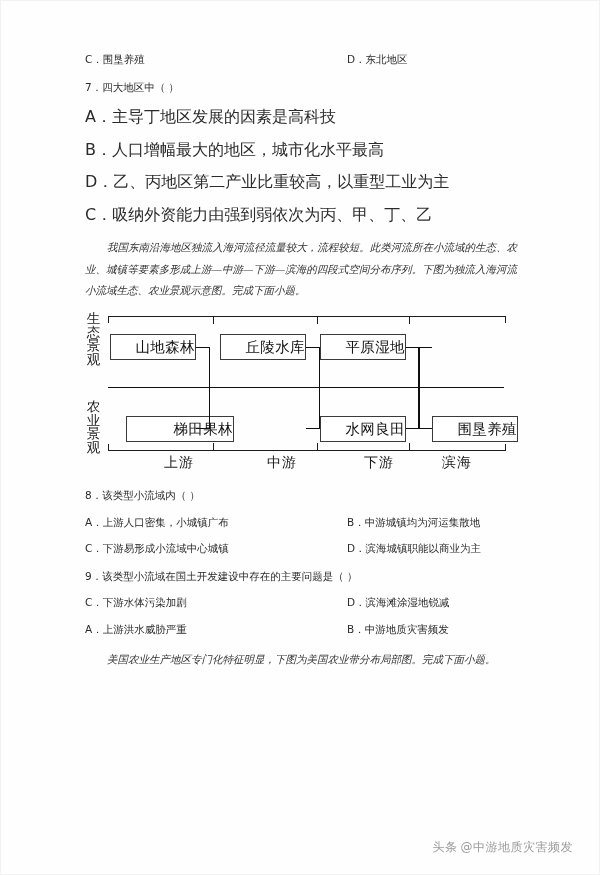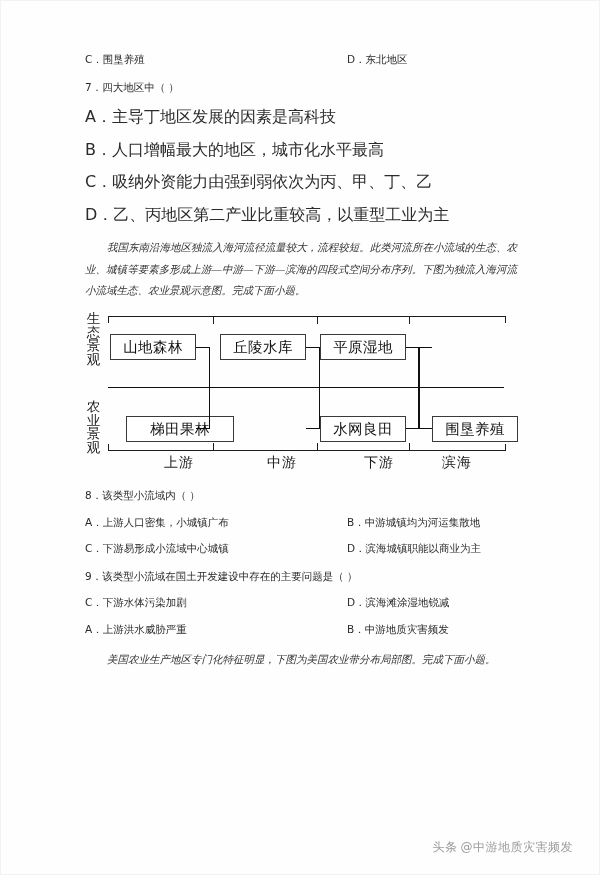--- a/index.html
+++ b/index.html
@@ -129,21 +129,21 @@
   }
 
   .box {
     position: absolute;
     height: 26px;
     line-height: 25px;
     border: 1.3px solid #3a3a3a;
     background: #fff;
     font-size: 14.5px;
     color: #111;
-    text-align: center;
+    text-align: right;
     box-sizing: border-box;
     white-space: nowrap;
     letter-spacing: 0.4px;
   }
   .box.top { top: 26px; }
   .box.bot { top: 108px; }
 
   
   .conn {
     position: absolute;
@@ -197,22 +197,22 @@
   <div class="content">
 
     <div class="optrow">
       <span class="optC">C．围垦养殖</span>
       <span class="optD">D．东北地区</span>
     </div>
 
     <div class="qline stem">7．四大地区中（      ）</div>
     <div class="opt-single">A．主导丁地区发展的因素是高科技</div>
     <div class="opt-single">B．人口增幅最大的地区，城市化水平最高</div>
+    <div class="opt-single">D．乙、丙地区第二产业比重较高，以重型工业为主</div>
     <div class="opt-single">C．吸纳外资能力由强到弱依次为丙、甲、丁、乙</div>
-    <div class="opt-single">D．乙、丙地区第二产业比重较高，以重型工业为主</div>
 
     <p class="para">我国东南沿海地区独流入海河流径流量较大，流程较短。此类河流所在小流域的生态、农业、城镇等要素多形成上游—中游—下游—滨海的四段式空间分布序列。下图为独流入海河流小流域生态、农业景观示意图。完成下面小题。</p>
 
     <div class="figure">
 
       <div class="axis-label axis-eco">
         <span>生</span>
         <span>态</span>
         <span>景</span>
         <span>观</span>

